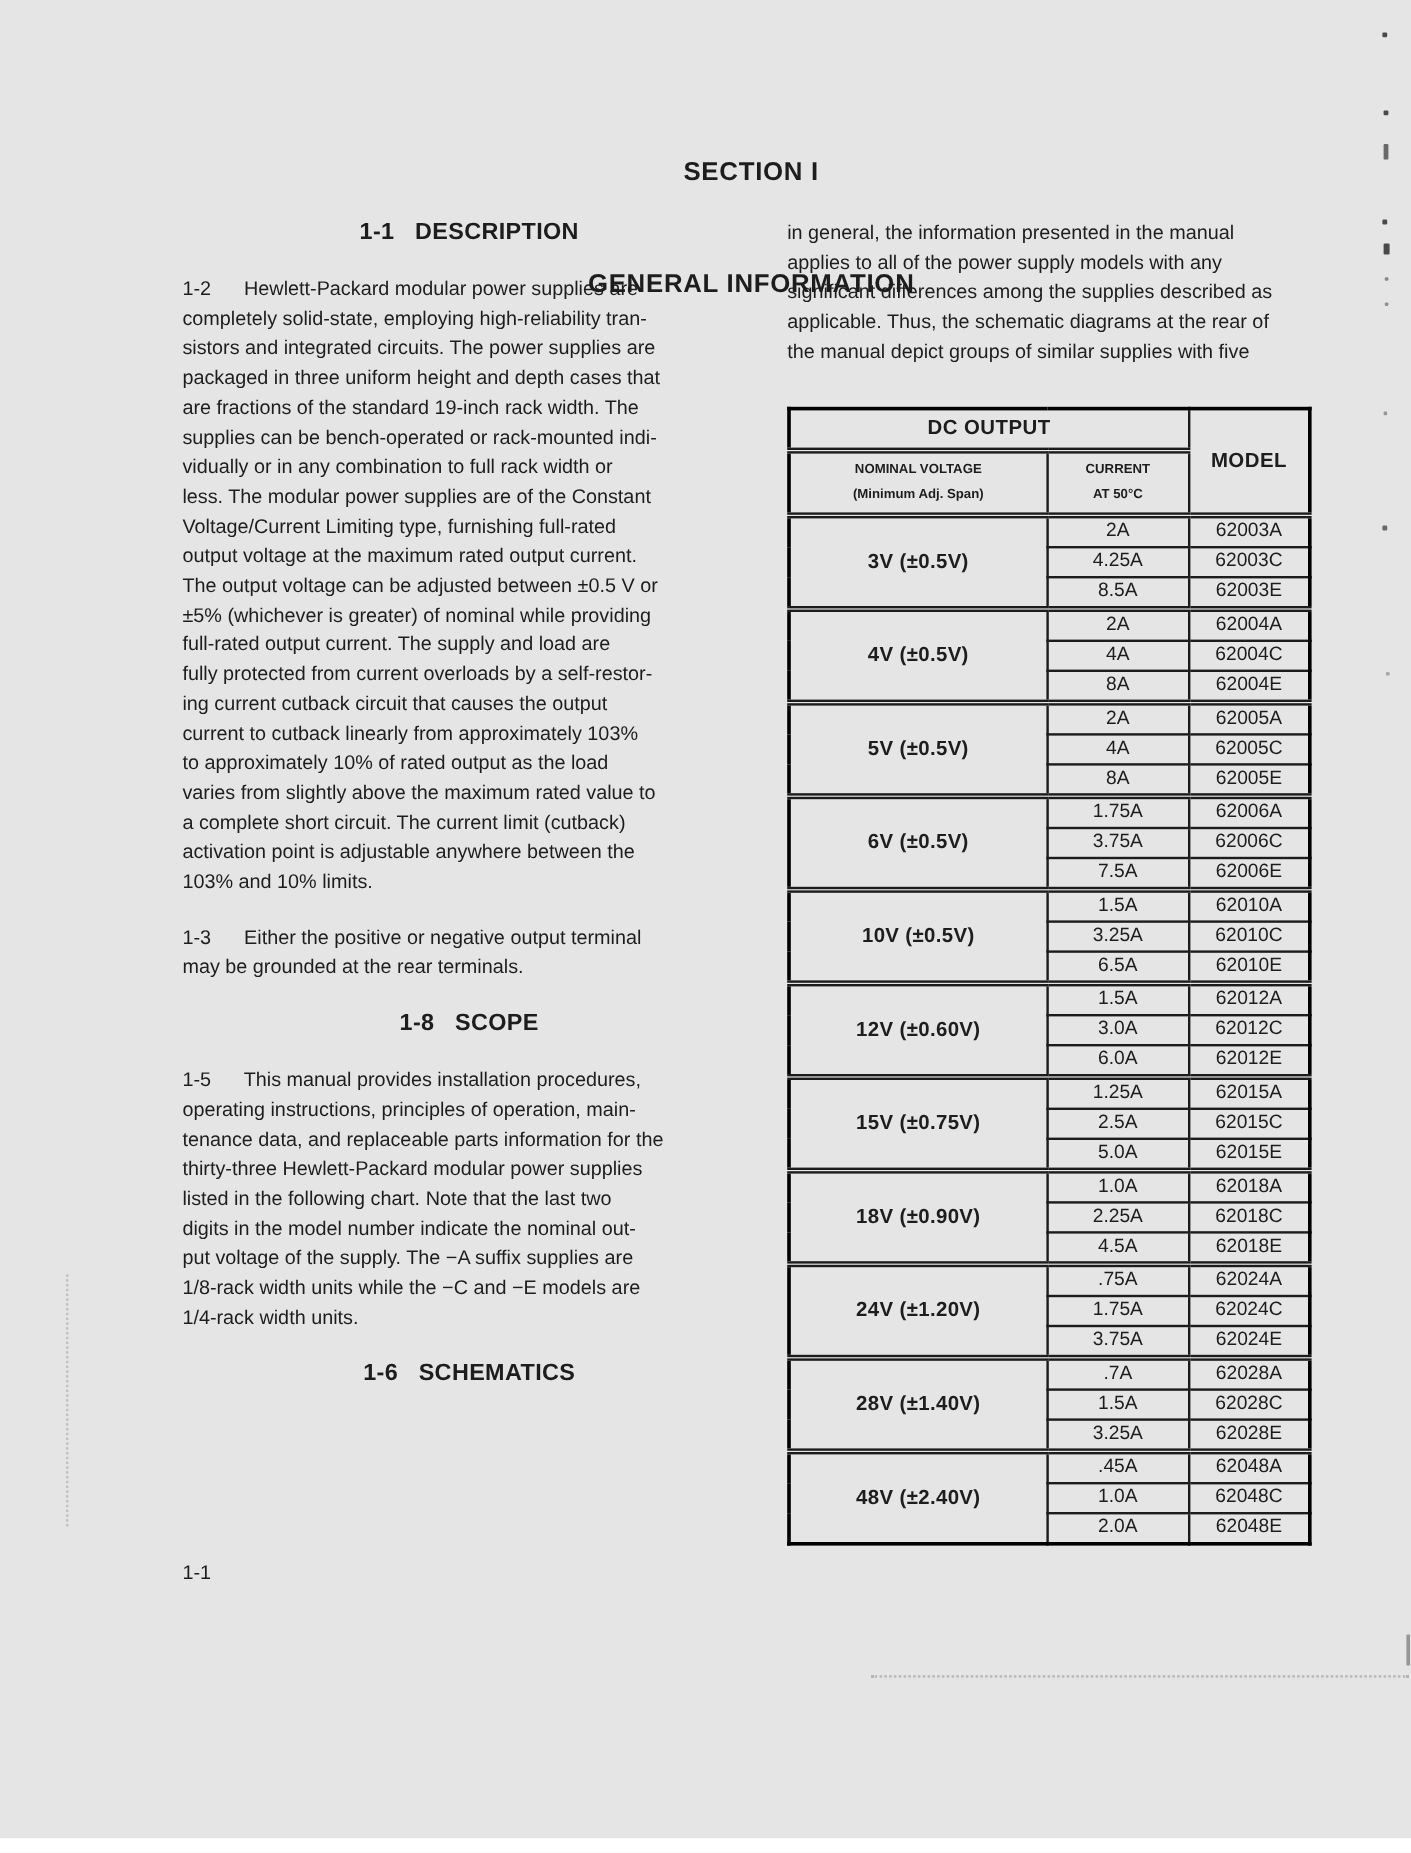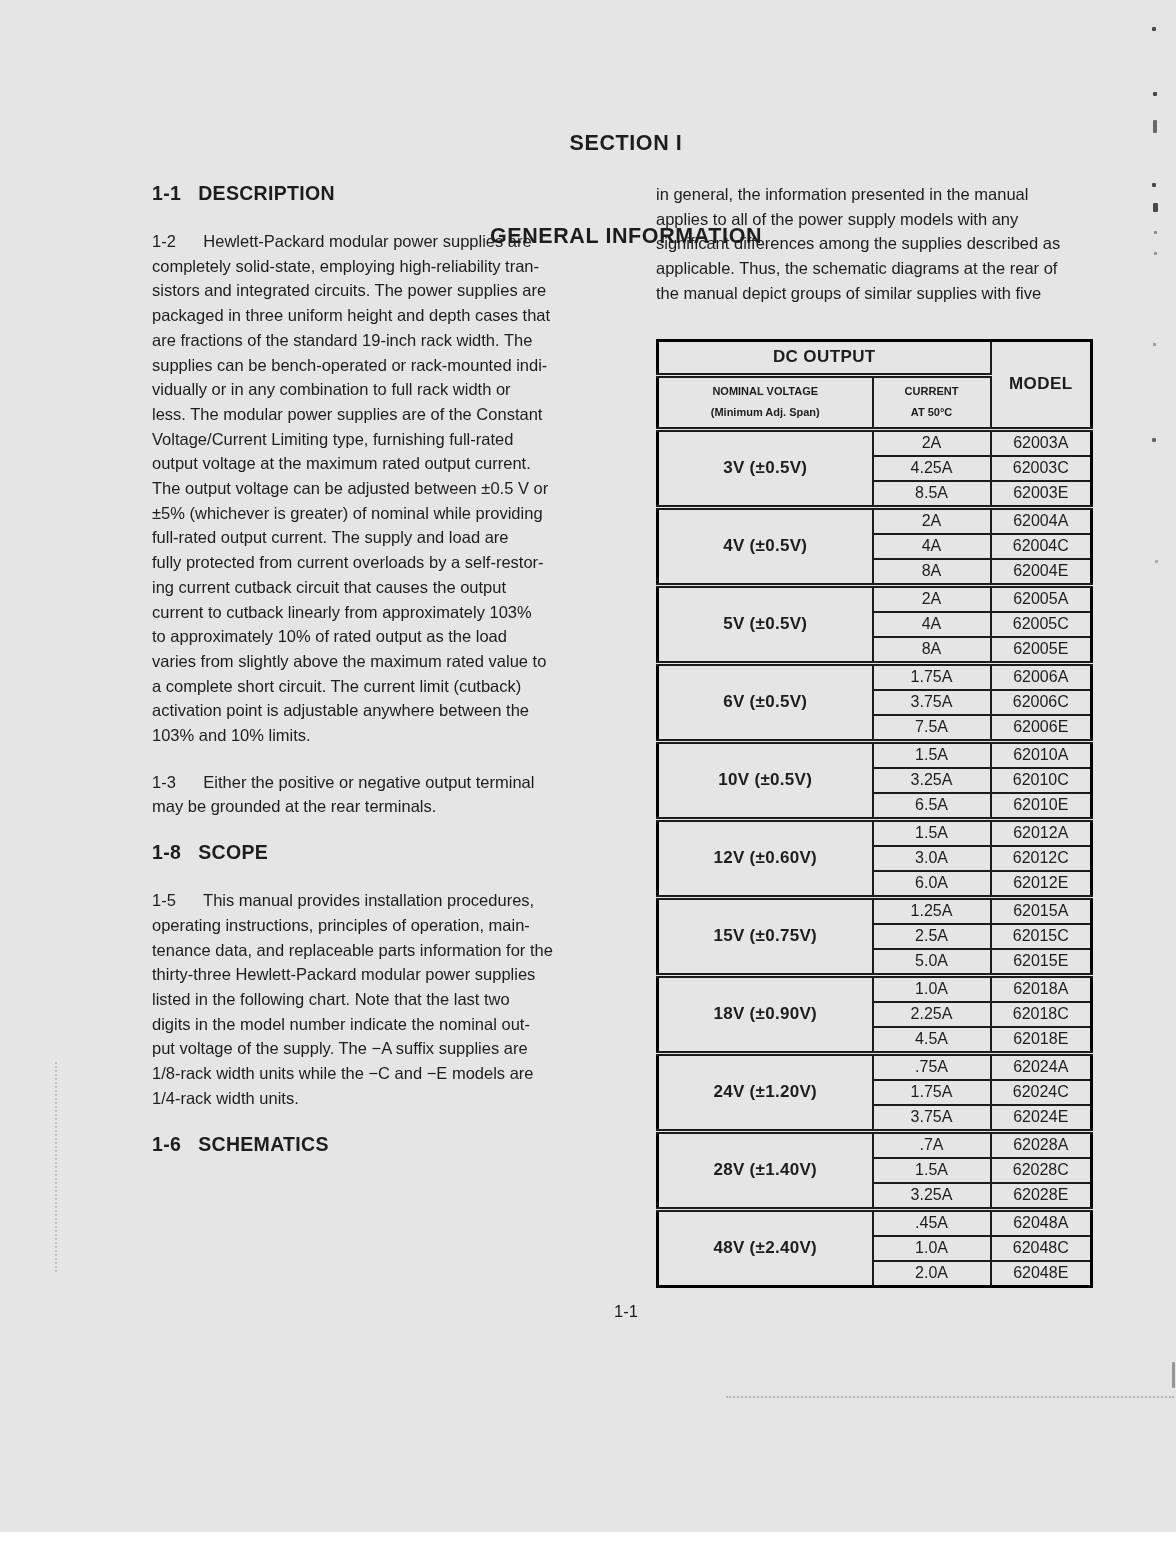--- a/index.html
+++ b/index.html
@@ -24,20 +24,21 @@
   }
   .col { position: absolute; width: 478px; }
   .col-left  { left: 152px; top: 182px; }
   .col-right { left: 656px; top: 182px; }
   .doc-heading {
     font-size: 19.5px;
     font-weight: bold;
     letter-spacing: 0.3px;
     margin: 0 0 24px 0;
     white-space: pre-wrap;
+    text-align: center;
   }
   .para {
     font-size: 16.5px;
     line-height: 24.7px;
     margin: 0 0 22px 0;
     white-space: pre-wrap;
   }
   .spec-table {
     border-collapse: collapse;
     width: 434px;
@@ -57,21 +58,20 @@
   .th-dc { height: 31px; font-size: 17px; font-weight: bold; letter-spacing: 0.4px; }
   .th-model { font-size: 17px; font-weight: bold; letter-spacing: 0.4px; }
   .two-line { height: 49px; white-space: pre-line; font-size: 11px; line-height: 21px; font-weight: bold; }
   tr.subhead th { border-top: 5px double #1c1c1c; }
   .spec-table tbody td { height: 21px; font-size: 16px; padding: 1px 2px; }
   .spec-table tbody tr.group-start td { border-top: 5px double #1c1c1c; }
   .spec-table td.voltage-cell { font-weight: bold; font-size: 17px; letter-spacing: 0.3px; }
   .page-number {
     position: absolute;
     top: 1302px; left: 152px; width: 948px;
-    text-align: center;
     font-size: 16.5px;
   }
   
   .speck { position: absolute; background: #4a4a4a; border-radius: 1px; }
   .artifact-dotline {
     position: absolute; top: 1396px; left: 726px; width: 448px; height: 0;
     border-top: 2px dotted #8f8f8f; opacity: 0.55;
   }
   .artifact-crease {
     position: absolute; left: 55px; top: 1062px; height: 210px; width: 0;

